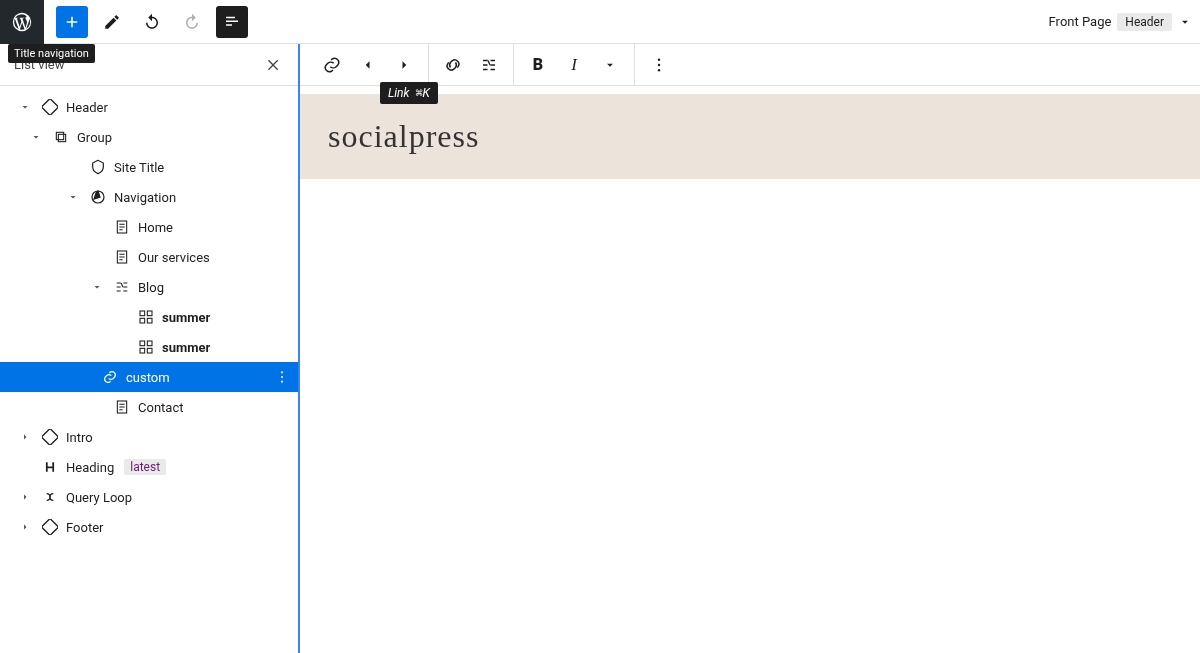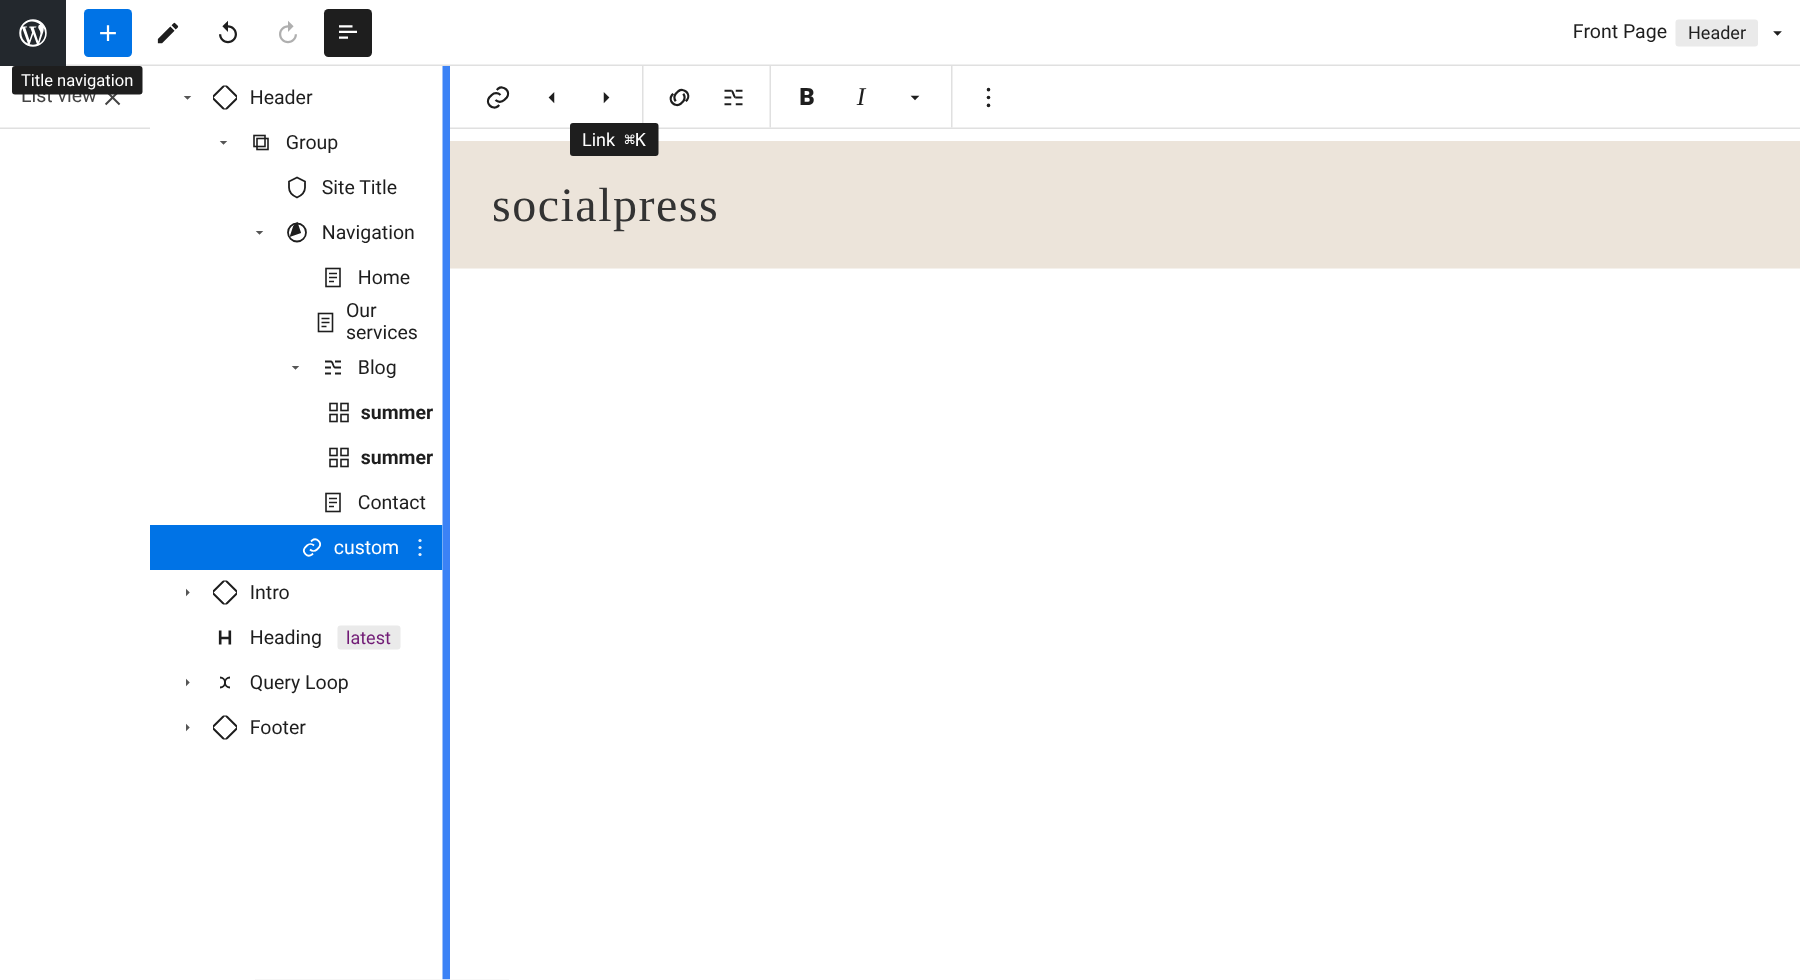--- a/index.html
+++ b/index.html
@@ -16,47 +16,47 @@
   .btn-plain { background:transparent; color:#1e1e1e; }
   .btn-plain.disabled { opacity:.35; }
   .topbar .spacer { flex:1; }
   .crumb { font-size:13px; display:flex; align-items:center; gap:6px;}
   .crumb .tag { background:#eaeaea; padding:2px 8px; border-radius:2px; font-size:12px;}
   svg { display:block; }
 
   .main-row { flex:1; display:flex; min-height:0; }
 
   
-  .sidebar { width:300px; border-right:5px solid #3b82f6; display:flex; flex-direction:row; position:relative;}
+  .sidebar { width:300px; border-right:2px solid #3b82f6; display:flex; flex-direction:column; position:relative;}
   .listview-header { height:42px; display:flex; align-items:center; padding:0 12px 0 14px; font-size:13px; color:#444; border-bottom:1px solid #e0e0e0;}
   .listview-header .spacer { flex:1; }
   .listview-header .close { width:24px;height:24px;display:flex;align-items:center;justify-content:center;cursor:pointer;}
 
   .tree { padding:6px 0; overflow:auto; flex:1; }
   .node { display:flex; align-items:center; height:30px; cursor:pointer; gap:6px; padding-right:8px; }
   .node .chev { width:18px; display:flex; justify-content:center; color:#555; }
   .node .ico { width:20px; display:flex; justify-content:center; color:#1e1e1e; }
   .node .lab { font-size:13px; }
   .node.selected { background:#0073e6; color:#fff; }
   .node.selected .ico, .node.selected .chev { color:#fff; }
   .indent-0 { padding-left:16px; }
-  .indent-1 { padding-left:40px; }
+  .indent-1 { padding-left:27px; }
   .indent-2 { padding-left:64px;align-items:center; }
   .indent-3 { padding-left:88px; }
   .indent-4 { padding-left:112px;font-weight:bold; }
   .indent-sel { padding-left:100px; }
   .badge { background:#eaeaea; color:#701a75; padding:1px 6px; border-radius:2px; font-size:12px; margin-left:4px;}
   .node .kebab { margin-left:auto; opacity:.9;}
 
   
   .content { flex:1; display:flex; flex-direction:column; }
   .block-toolbar { height:42px; border-bottom:1px solid #e0e0e0; display:flex; align-items:center; padding-left:8px; position:relative;}
   .tgrp { display:flex; align-items:center; border-right:1px solid #e0e0e0; height:100%; padding:0 6px;}
   .tb { width:36px; height:36px; display:flex; align-items:center; justify-content:center; border-radius:2px; cursor:pointer; }
-  .link-tooltip { position:absolute; top:38px; left:80px; background:#1e1e1e; color:#fff; font-size:12px; padding:4px 8px; border-radius:2px; display:flex; gap:6px; align-items:center;}
+  .link-tooltip { position:absolute; top:38px; left:80px; background:#1e1e1e; color:#fff; font-size:12px; padding:4px 8px; border-radius:2px; display:flex; gap:6px; align-items:center;font-style:italic;}
   .link-tooltip .kbd { font-family: ui-monospace, monospace; }
 
   .canvas { flex:1; background:#fff; }
   .header-block { background:#ece4da; padding:24px 28px; margin:8px 0 0 0;}
   .site-title { font-family: Georgia, 'Times New Roman', serif; font-size:32px; letter-spacing:1px; color:#333;}
 
   
   .toggle-tip { position:absolute; left:8px; top:44px; background:#1e1e1e; color:#fff; font-size:11px; padding:3px 6px; border-radius:2px; z-index:5;}
 </style>
 </head>
@@ -223,46 +223,46 @@
           <span class="ico">
               <svg width="16" height="16" viewBox="0 0 24 24" fill="none" stroke="currentColor" stroke-width="1.6">
                 <rect x="3" y="3" width="7" height="7"></rect>
                 <rect x="14" y="3" width="7" height="7"></rect>
                 <rect x="3" y="14" width="7" height="7"></rect>
                 <rect x="14" y="14" width="7" height="7"></rect>
               </svg>
             </span>
           <span class="lab">summer</span>
         </div>
-        <div class="node indent-3">
-          <span class="chev"></span>
-          <span class="ico">
-              <svg width="16" height="16" viewBox="0 0 24 24" fill="none" stroke="currentColor" stroke-width="1.6">
-                <rect x="5" y="3" width="14" height="18"></rect>
-                <path d="M8 8h8M8 12h8M8 16h5"></path>
-              </svg>
-            </span>
-          <span class="lab">Contact</span>
-        </div>
         <div class="node indent-sel selected">
           <span class="ico">
               <svg width="16" height="16" viewBox="0 0 24 24" fill="none" stroke="currentColor" stroke-width="1.8">
                 <path d="M10 14a5 5 0 0 0 7 0l2-2a5 5 0 0 0-7-7l-1 1"></path>
                 <path d="M14 10a5 5 0 0 0-7 0l-2 2a5 5 0 0 0 7 7l1-1"></path>
               </svg>
             </span>
           <span class="lab">custom</span>
           <span class="kebab">
               <svg width="16" height="16" viewBox="0 0 24 24" fill="currentColor">
                 <circle cx="12" cy="5" r="1.6"></circle>
                 <circle cx="12" cy="12" r="1.6"></circle>
                 <circle cx="12" cy="19" r="1.6"></circle>
               </svg>
             </span>
         </div>
+        <div class="node indent-3">
+          <span class="chev"></span>
+          <span class="ico">
+              <svg width="16" height="16" viewBox="0 0 24 24" fill="none" stroke="currentColor" stroke-width="1.6">
+                <rect x="5" y="3" width="14" height="18"></rect>
+                <path d="M8 8h8M8 12h8M8 16h5"></path>
+              </svg>
+            </span>
+          <span class="lab">Contact</span>
+        </div>
         <div class="node indent-0">
           <span class="chev">
               <svg width="12" height="12" viewBox="0 0 24 24" fill="currentColor">
                 <path d="M10 7l5 5-5 5z"></path>
               </svg>
             </span>
           <span class="ico">
               <svg width="16" height="16" viewBox="0 0 24 24" fill="none" stroke="currentColor" stroke-width="2">
                 <rect x="3" y="3" width="18" height="18" transform="rotate(45 12 12)"></rect>
               </svg>

